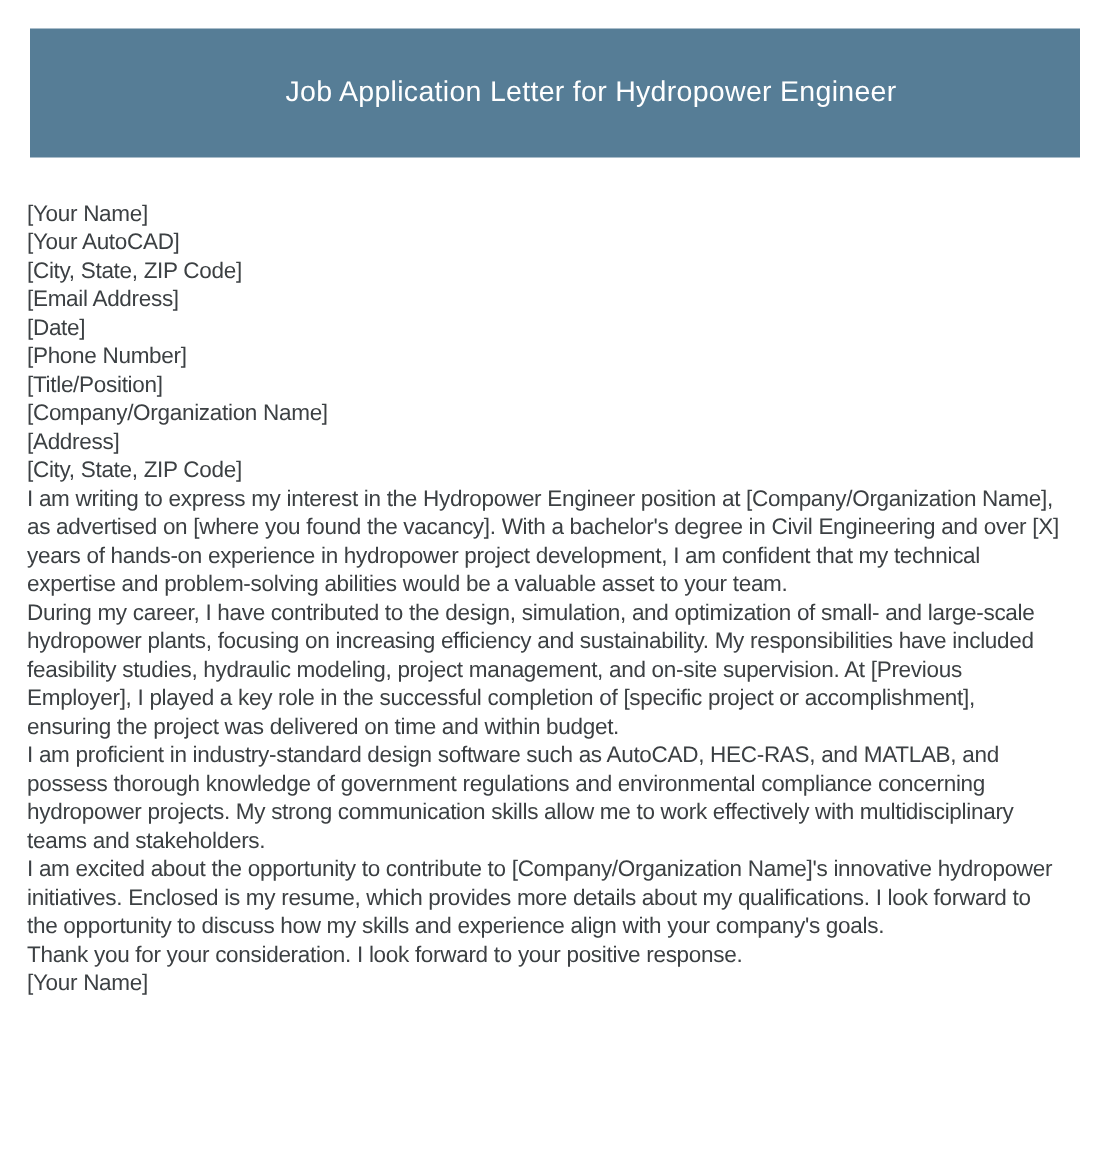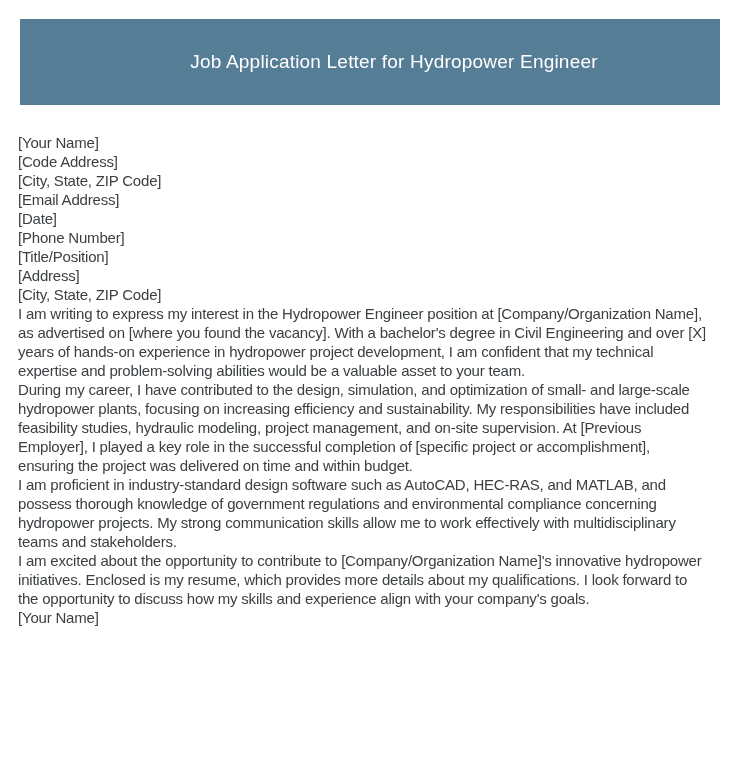--- a/index.html
+++ b/index.html
@@ -47,37 +47,39 @@
 </head>
 <body>
 
 <header class="title-band">
   <h1>Job Application Letter for Hydropower Engineer</h1>
 </header>
 
 <main class="letter">
   <div>
       <div class="line">[Your Name]</div>
-      <div class="line">[Code Address]</div>
+      <div class="line">[Your AutoCAD]</div>
       <div class="line">[City, State, ZIP Code]</div>
       <div class="line">[Email Address]</div>
       <div class="line">[Date]</div>
       <div class="line">[Phone Number]</div>
     </div>
 
   <div>
       <div class="line">[Title/Position]</div>
+      <div class="line">[Company/Organization Name]</div>
       <div class="line">[Address]</div>
       <div class="line">[City, State, ZIP Code]</div>
     </div>
 
 
   <div>
       <p>I am writing to express my interest in the Hydropower Engineer position at [Company/Organization Name], as advertised on [where you found the vacancy]. With a bachelor's degree in Civil Engineering and over [X] years of hands-on experience in hydropower project development, I am confident that my technical expertise and problem-solving abilities would be a valuable asset to your team.</p>
       <p>During my career, I have contributed to the design, simulation, and optimization of small- and large-scale hydropower plants, focusing on increasing efficiency and sustainability. My responsibilities have included feasibility studies, hydraulic modeling, project management, and on-site supervision. At [Previous Employer], I played a key role in the successful completion of [specific project or accomplishment], ensuring the project was delivered on time and within budget.</p>
       <p>I am proficient in industry-standard design software such as AutoCAD, HEC-RAS, and MATLAB, and possess thorough knowledge of government regulations and environmental compliance concerning hydropower projects. My strong communication skills allow me to work effectively with multidisciplinary teams and stakeholders.</p>
       <p>I am excited about the opportunity to contribute to [Company/Organization Name]'s innovative hydropower initiatives. Enclosed is my resume, which provides more details about my qualifications. I look forward to the opportunity to discuss how my skills and experience align with your company's goals.</p>
     </div>
 
+  <div class="line">Thank you for your consideration. I look forward to your positive response.</div>
 
 
   <div class="line">[Your Name]</div>
 </main>
 
 </body></html>

